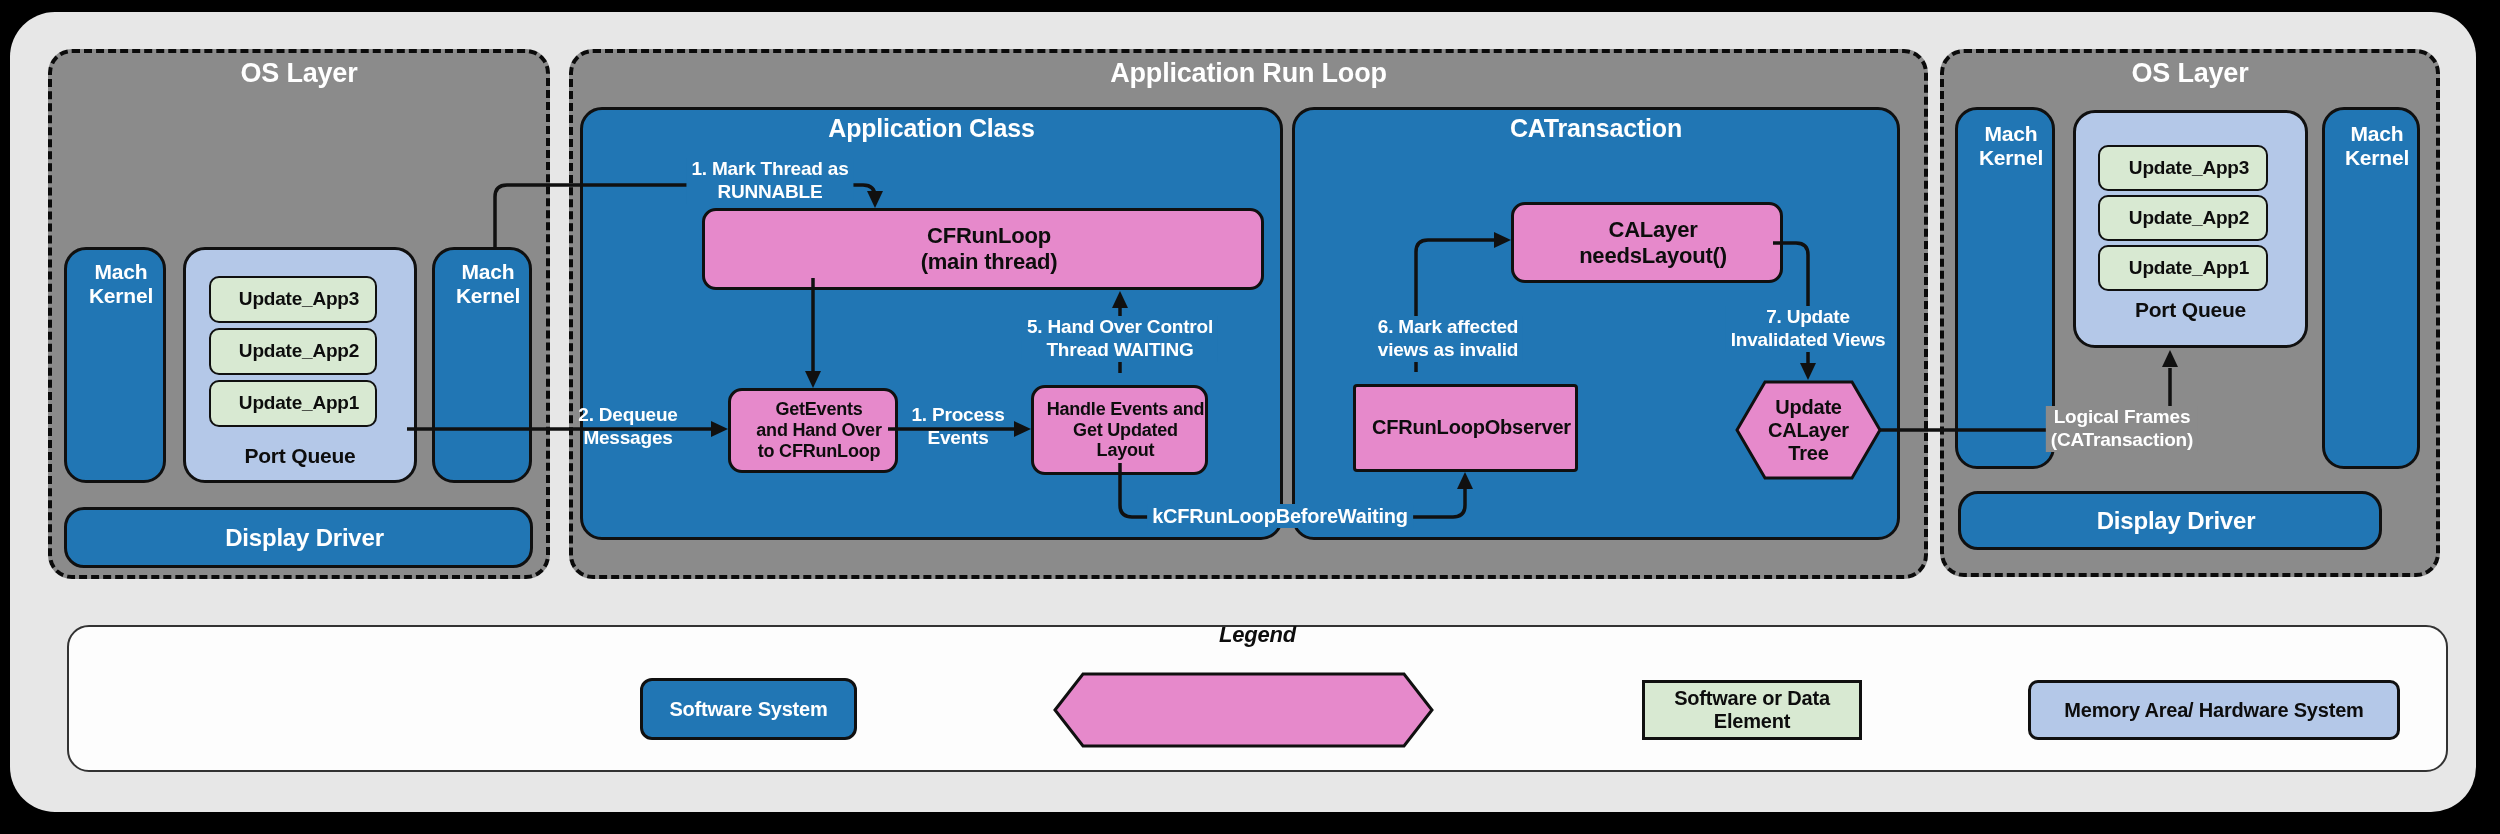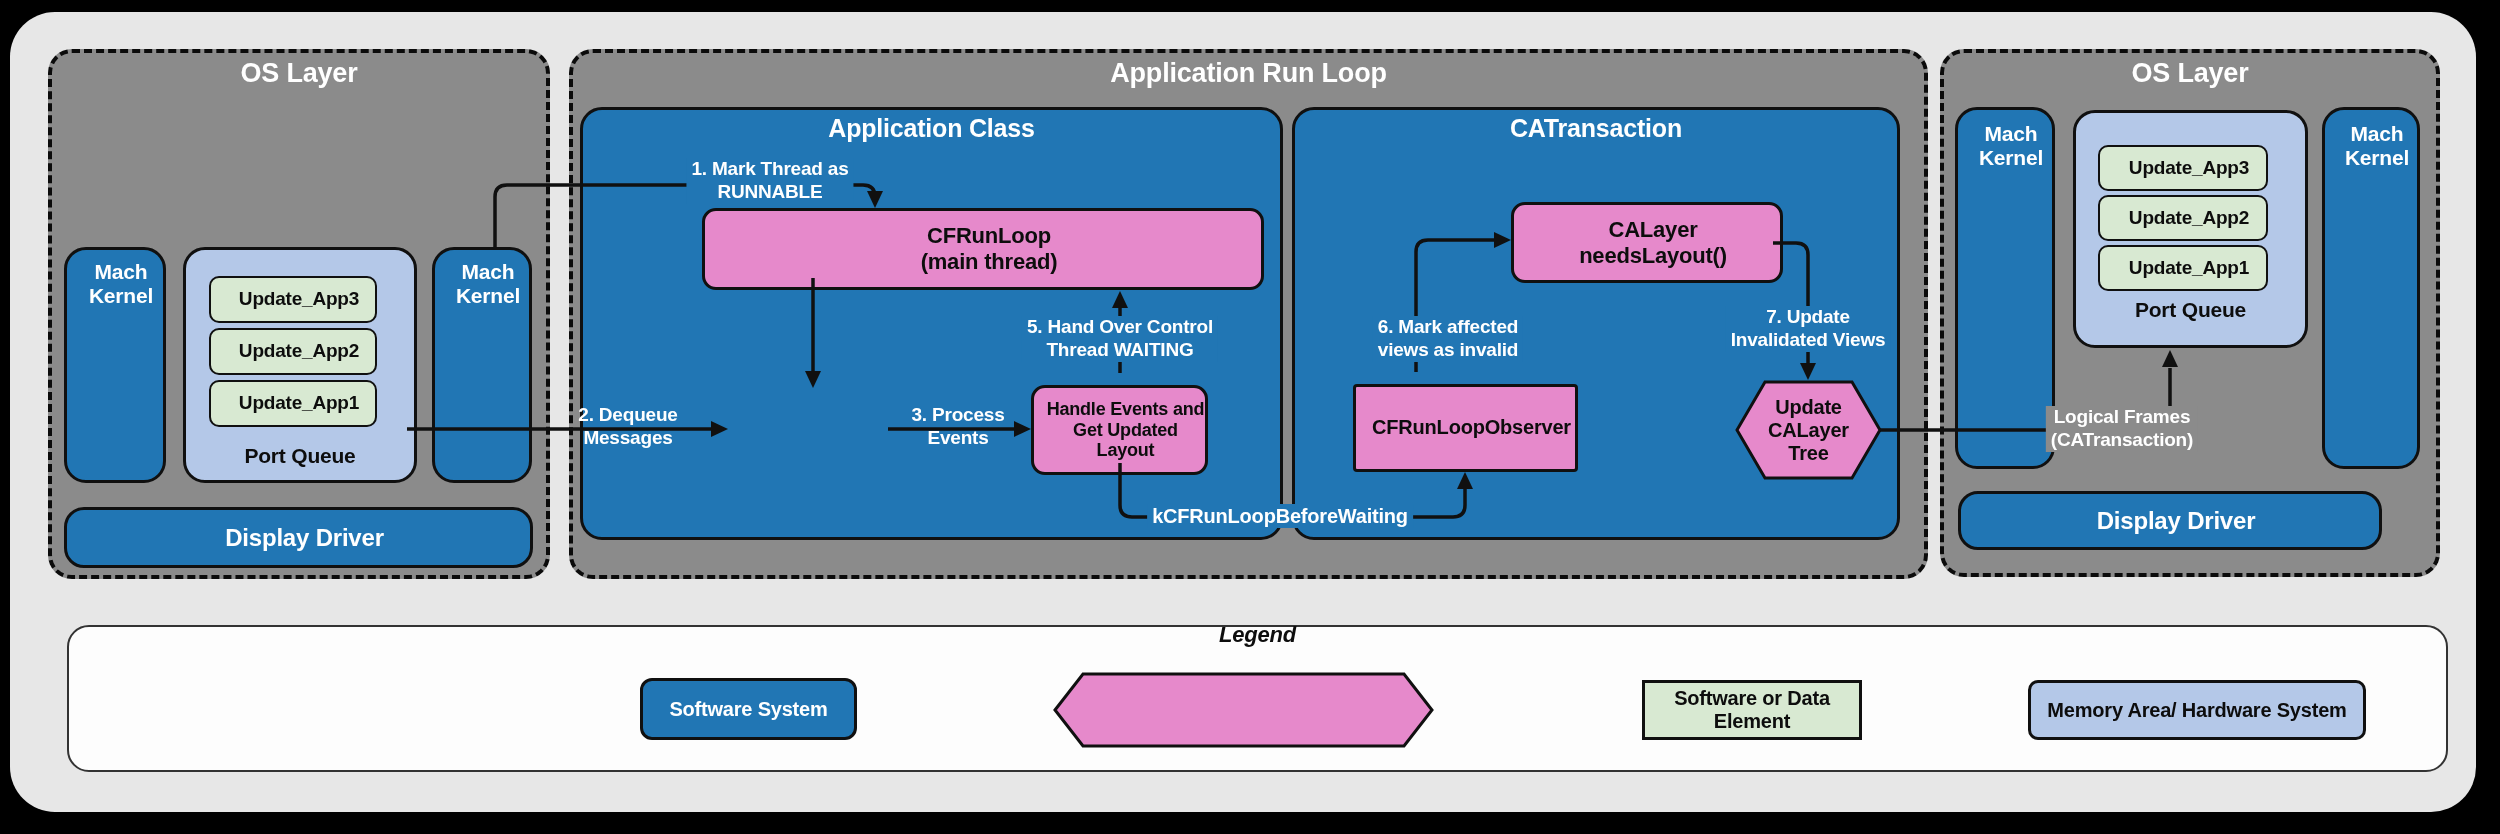--- a/index.html
+++ b/index.html
@@ -91,20 +91,23 @@
     <div class="box blue" style="left:54px;top:495px;width:469px;height:61px;border-radius:20px;font-size:24px;">Display Driver</div>
 
     <div class="group" style="left:559px;top:37px;width:1359px;height:530px;"></div>
     <div class="gtitle" style="left:559px;top:46px;width:1359px;">Application Run Loop</div>
 
     <div class="panel" style="left:570px;top:95px;width:703px;height:433px;"></div>
     <div class="btitle" style="left:570px;top:102px;width:703px;">Application Class</div>
 
     <div class="box pink" style="left:692px;top:196px;width:562px;height:82px;border-radius:14px;font-size:22px;">CFRunLoop
 (main thread)</div>
+    <div class="box pink" style="left:718px;top:376px;width:170px;height:85px;border-radius:14px;font-size:18px;">GetEvents
+and Hand Over
+to CFRunLoop</div>
     <div class="box pink" style="left:1021px;top:373px;width:177px;height:90px;border-radius:14px;font-size:18px;">Handle Events and
 Get Updated
 Layout</div>
 
     <div class="panel" style="left:1282px;top:95px;width:608px;height:433px;"></div>
     <div class="btitle" style="left:1282px;top:102px;width:608px;">CATransaction</div>
 
     <div class="box pink" style="left:1501px;top:190px;width:272px;height:81px;border-radius:14px;font-size:22px;">CALayer
 needsLayout()</div>
     <div class="box pink" style="left:1343px;top:372px;width:225px;height:88px;border-radius:4px;font-size:20px;">CFRunLoopObserver</div>
@@ -127,21 +130,21 @@
     <div class="box blue" style="left:1948px;top:479px;width:424px;height:59px;border-radius:20px;font-size:24px;">Display Driver</div>
 
     <div id="legend"></div>
     <div class="legend-title" style="left:57px;top:610px;width:2381px;">Legend</div>
 
     <div class="legend-item" style="left:630px;top:666px;width:217px;height:62px;background:var(--blue);border:3px solid var(--ink);border-radius:12px;color:#fff;font-size:20px;">Software System</div>
     <div class="legend-item" style="left:1045px;top:662px;width:377px;height:72px;color:#0d0d0d;font-size:18px;letter-spacing:-0.4px;">Functionality (Grouped Methods,
 Classes and Buffers)</div>
     <div class="legend-item" style="left:1632px;top:668px;width:220px;height:60px;background:var(--green);border:3px solid var(--ink);border-radius:0;color:#0d0d0d;font-size:20px;">Software or Data
 Element</div>
-    <div class="legend-item" style="left:2018px;top:668px;width:338px;height:60px;background:var(--lblue);border:3px solid var(--ink);border-radius:10px;color:#0d0d0d;font-size:20px;">Memory Area/ Hardware System</div>
+    <div class="legend-item" style="left:2018px;top:668px;width:372px;height:60px;background:var(--lblue);border:3px solid var(--ink);border-radius:10px;color:#0d0d0d;font-size:20px;">Memory Area/ Hardware System</div>
   </div>
 
   <svg class="overlay" width="2500" height="834" viewBox="0 0 2500 834">
 
     <polygon class="hex" points="1737,430 1765,382 1852,382 1880,430 1852,478 1765,478"></polygon>
     <polygon class="hex" points="1055,710 1083,674 1404,674 1432,710 1404,746 1083,746"></polygon>
 
     <path class="wire" d="M495,247 V197 Q495,185 507,185 H863 Q875,185 875,197 V192"></path>
     <polygon class="ahead" points="875,208 867,191 883,191"></polygon>
 
@@ -167,21 +170,21 @@
     <polygon class="ahead" points="1808,380 1800,363 1816,363"></polygon>
 
     <path class="wire" d="M1880,430 H2158 Q2170,430 2170,418 V368"></path>
     <polygon class="ahead" points="2170,350 2162,367 2178,367"></polygon>
   </svg>
 
   <div class="lbl on-blue" style="left:770px;top:158px;">1. Mark Thread as
 RUNNABLE</div>
   <div class="lbl" style="left:628px;top:404px;">2. Dequeue
 Messages</div>
-  <div class="lbl" style="left:958px;top:404px;">3. Process
+  <div class="lbl" style="left:958px;top:404px;">1. Process
 Events</div>
   <div class="lbl on-blue" style="left:1120px;top:316px;">5. Hand Over Control
 Thread WAITING</div>
   <div class="lbl on-blue" style="left:1448px;top:316px;">6. Mark affected
 views as invalid</div>
   <div class="lbl on-blue" style="left:1808px;top:306px;">7. Update
 Invalidated Views</div>
   <div class="lbl on-blue" style="left:1280px;top:504px;font-size:20px;">kCFRunLoopBeforeWaiting</div>
   <div class="lbl on-gray" style="left:2122px;top:406px;">Logical Frames
 (CATransaction)</div>

